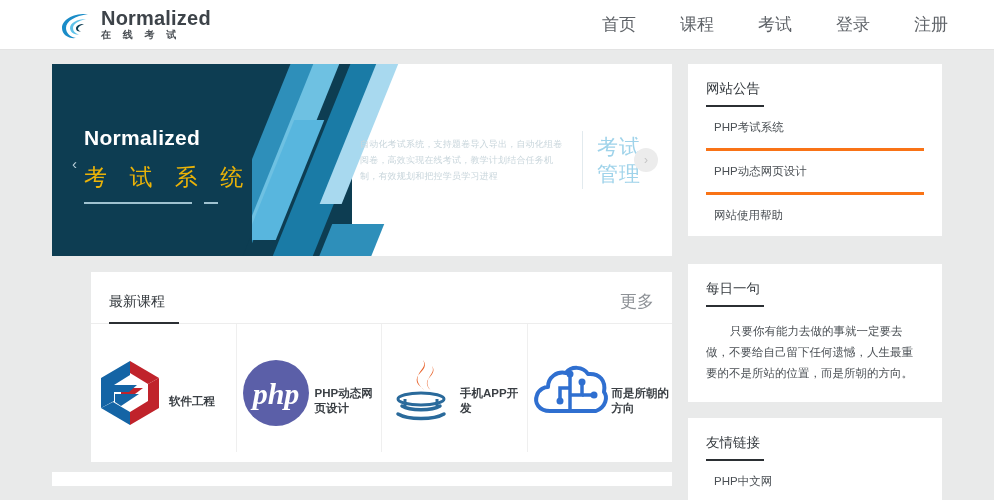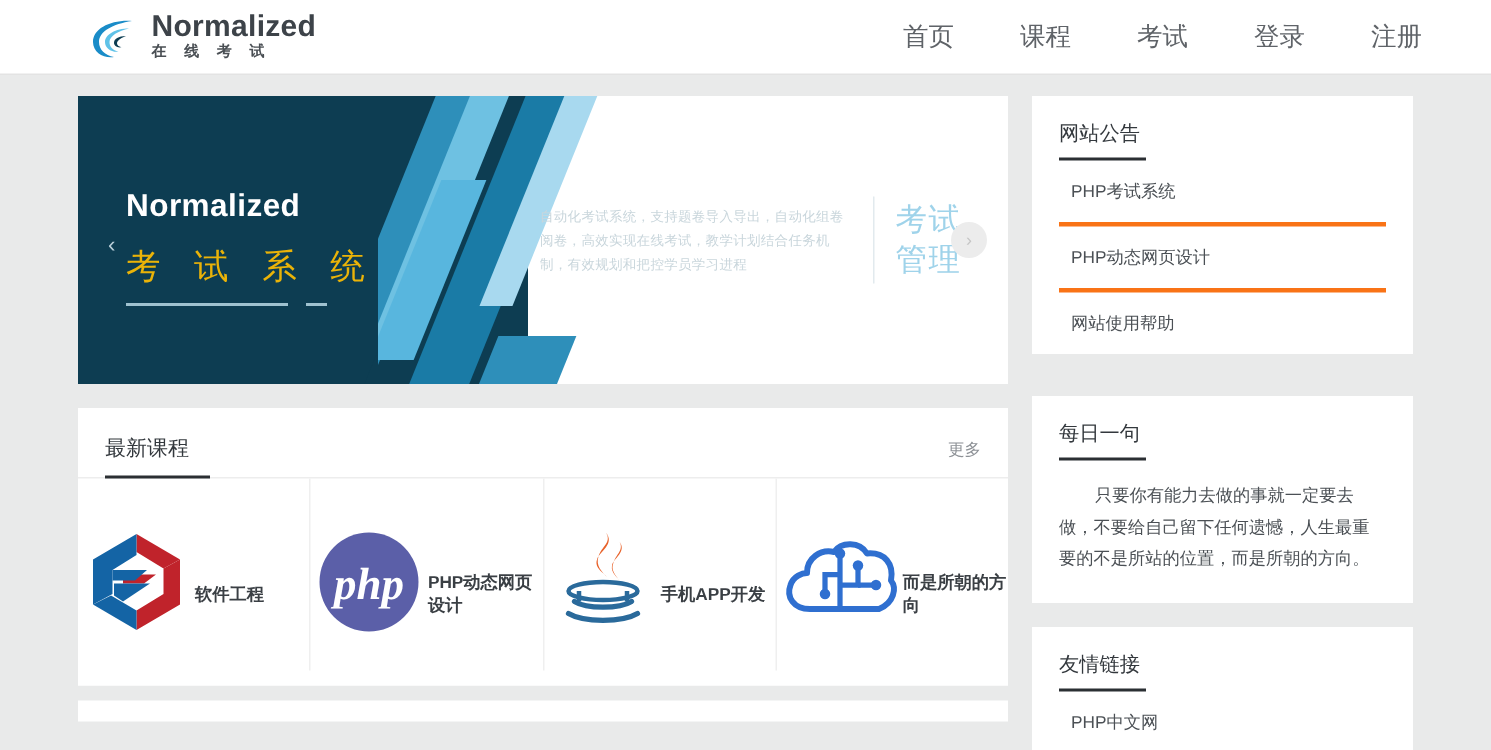--- a/index.html
+++ b/index.html
@@ -93,31 +93,31 @@
   }
   .arrow-next {
     position: absolute; right: 14px; top: 84px;
     width: 24px; height: 24px; border-radius: 50%;
     background: #ececec; color: #c5c5c5; font-size: 12px;
     display: flex; align-items: center; justify-content: center;
     cursor: pointer;
   }
 
   
-  .card { background: #ffffff; margin-top: 16px; }
+  .card { background: #ffffff; margin-top: 16px; margin-left: 39px; }
   .card-head {
     position: relative; display: flex; align-items: center;
     justify-content: space-between; padding: 18px 18px 0 18px;
   }
   .card-title { font-size: 14px; color: #33383d; padding-bottom: 10px; }
   .card-title-underline {
     position: absolute; left: 18px; bottom: -1px;
     width: 70px; height: 2px; background: #2b2f33;
   }
-  .card-more { font-size: 11px; color: #8d9196; cursor: pointer; padding-bottom: 10px; }
+  .card-more { font-size: 17px; color: #8d9196; cursor: pointer; padding-bottom: 10px; }
   .card-head-rule { height: 1px; background: #ededed; margin: 0; }
 
   
   .courses { display: flex; }
   .course {
     flex: 1; padding: 28px 0 18px 0;
     display: flex; flex-direction: row; align-items: center;
     border-right: 1px solid #efefef; cursor: pointer;
   }
   .course:last-child { border-right: none; }

